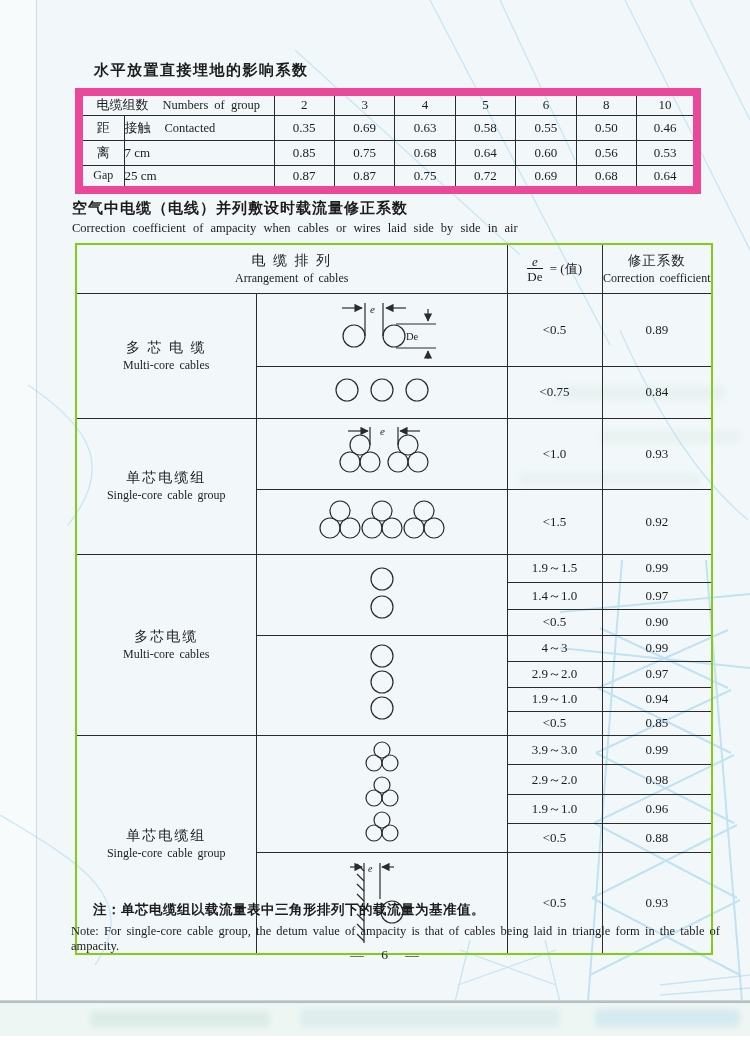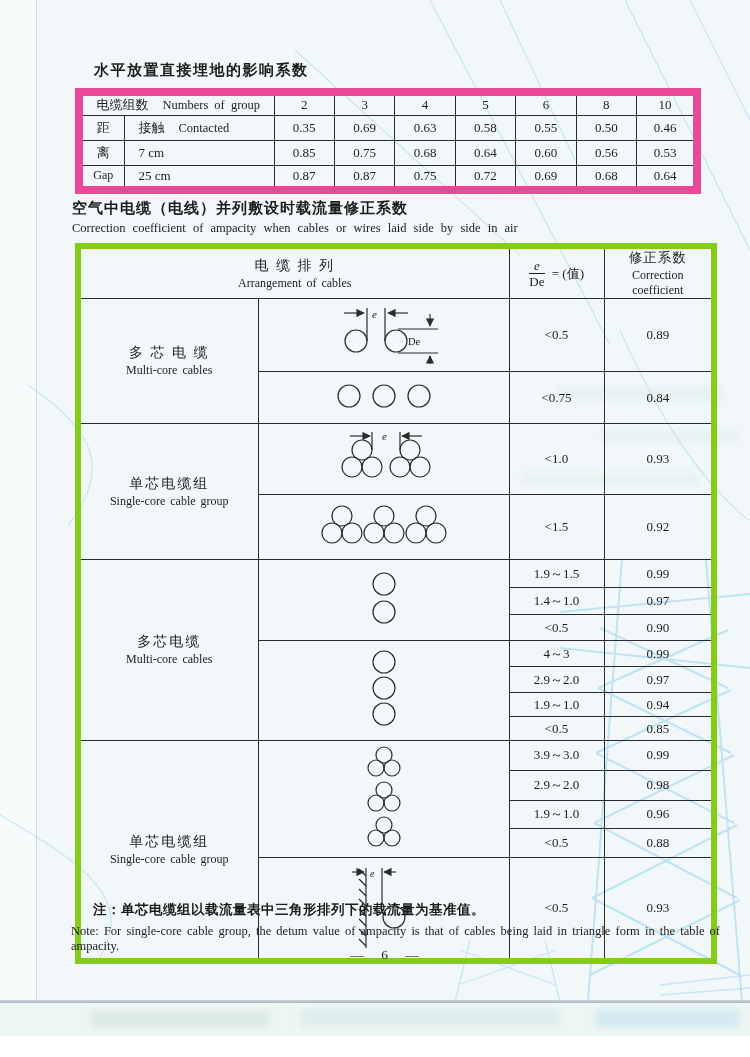--- a/index.html
+++ b/index.html
@@ -18,24 +18,24 @@
   .t1-title{position:absolute;left:75px;top:61px;width:626px;display:flex;justify-content:space-between;align-items:baseline}
   .t1-title .zh{font-size:15px;font-weight:700;letter-spacing:1.5px;margin-left:19px}
   .t1-title .en{font-size:12.5px;word-spacing:4px}
   .t2-title-zh{position:absolute;left:72px;top:199px;font-size:15px;font-weight:700;letter-spacing:1px}
   .t2-title-en{position:absolute;left:72px;top:221px;font-size:12.5px;word-spacing:4px}
 
   
   table{border-collapse:collapse;table-layout:fixed;background:transparent}
   td{border:1px solid #2b2b2b;text-align:center;vertical-align:middle;font-size:13px;padding:0}
   .t1{position:absolute;left:75px;top:88px;width:626px;border:8px solid #ec4899}
-  .t2{position:absolute;left:75px;top:243px;width:636px;border:6px solid #84cc16}
+  .t2{position:absolute;left:75px;top:243px;width:636px;border:2px solid #84cc16}
   .en-sub{display:block;font-size:12px;word-spacing:2px;margin-top:1px}
   .en-inline{font-size:12.5px;margin-left:14px;word-spacing:3px}
-  .lcell{text-align:left;padding-left:14px}
+  .lcell{text-align:left;}
   .gapc{font-size:13px}
   .gapc.en{font-size:12px}
   .glabel .zh{font-size:14px;letter-spacing:2px}
   .glabel .en-sub{letter-spacing:0}
   .diag{padding:2px}
   .frac{display:inline-flex;flex-direction:column;align-items:center;vertical-align:middle;line-height:1.05;margin-right:7px}
   .frac .num{border-bottom:1px solid #1c1c1c;padding:0 5px;font-style:italic}
   .frac .den{padding-top:1px}
   .ratio-wrap{display:inline-flex;align-items:center;font-size:13px}
 

